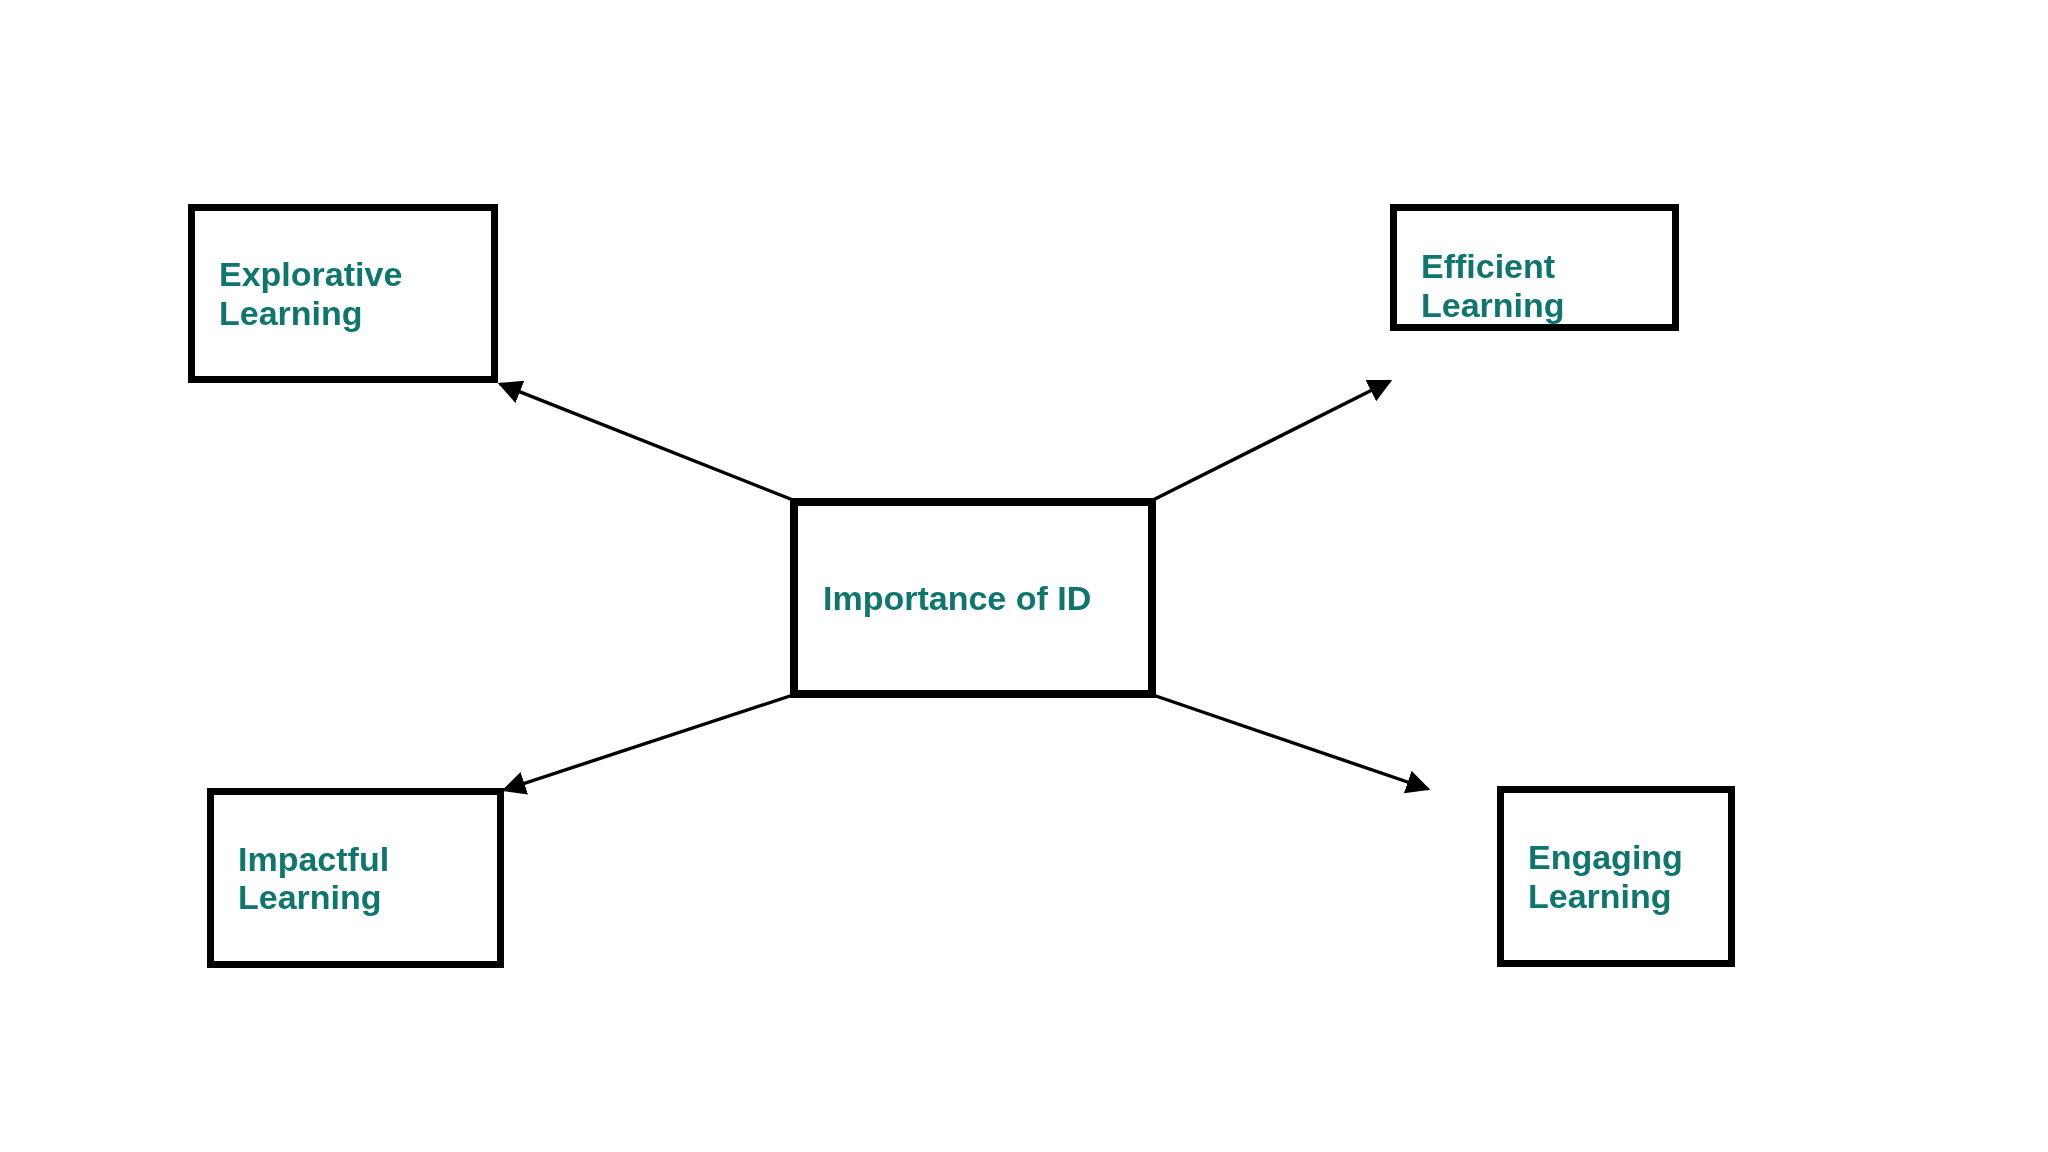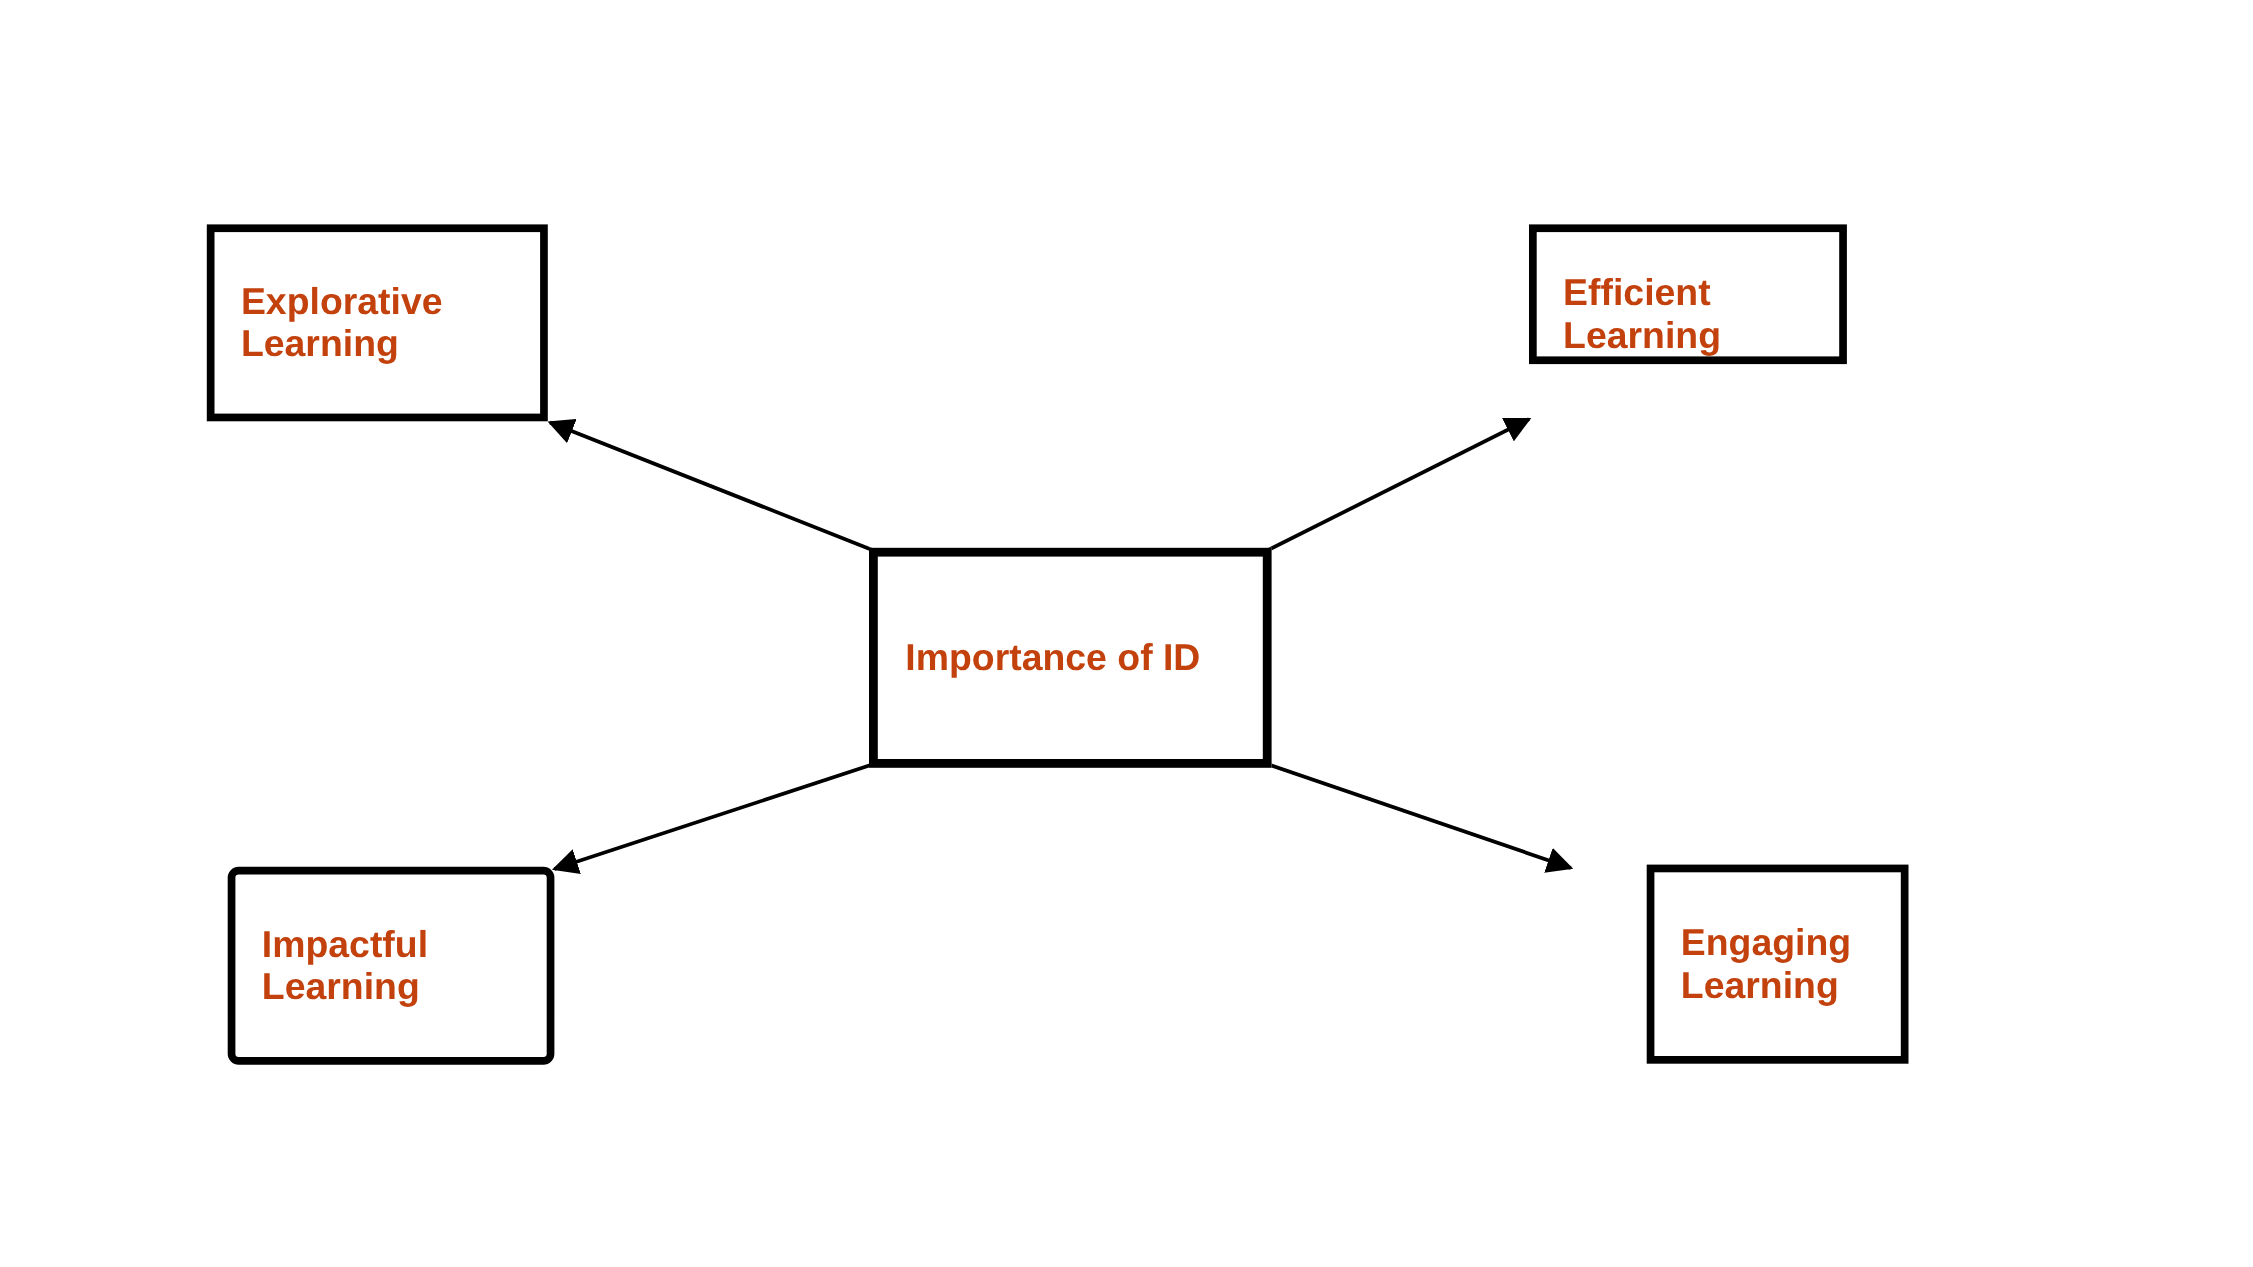--- a/index.html
+++ b/index.html
@@ -32,37 +32,37 @@
     background: #ffffff;
     border: 7px solid #000000;
     display: flex;
     align-items: center;
     z-index: 2;
   }
   .node-label {
     font-size: 34px;
     font-weight: bold;
     line-height: 1.13;
-    color: #c2410c;
+    color: #0f766e;
     padding-left: 24px;
     white-space: pre-line;
   }
   .node.center {
     border-width: 8px;
   }
   .node.center .node-label {
     font-weight: 700;
     font-size: 34px;
     padding-left: 25px;
   }
   
   #node-explorative { left: 188px;  top: 204px; width: 310px; height: 179px; }
   #node-efficient   { left: 1390px; top: 204px; width: 289px; height: 127px; align-items: flex-end; }
   #node-center      { left: 790px;  top: 498px; width: 366px; height: 200px; }
-  #node-impactful   { left: 207px;  top: 788px; width: 297px; height: 180px; border-radius: 10px; }
+  #node-impactful   { left: 207px;  top: 788px; width: 297px; height: 180px; }
   #node-engaging    { left: 1497px; top: 786px; width: 238px; height: 181px; }
 
   #connectors {
     position: absolute;
     left: 0;
     top: 0;
     width: 2048px;
     height: 1152px;
     z-index: 1;
   }

